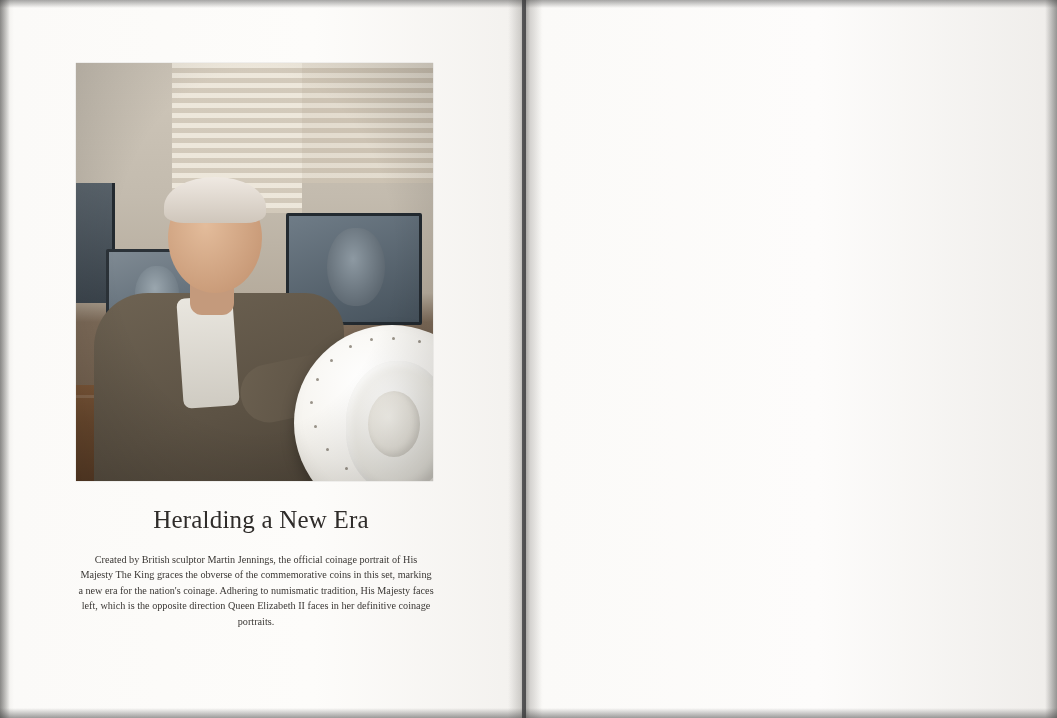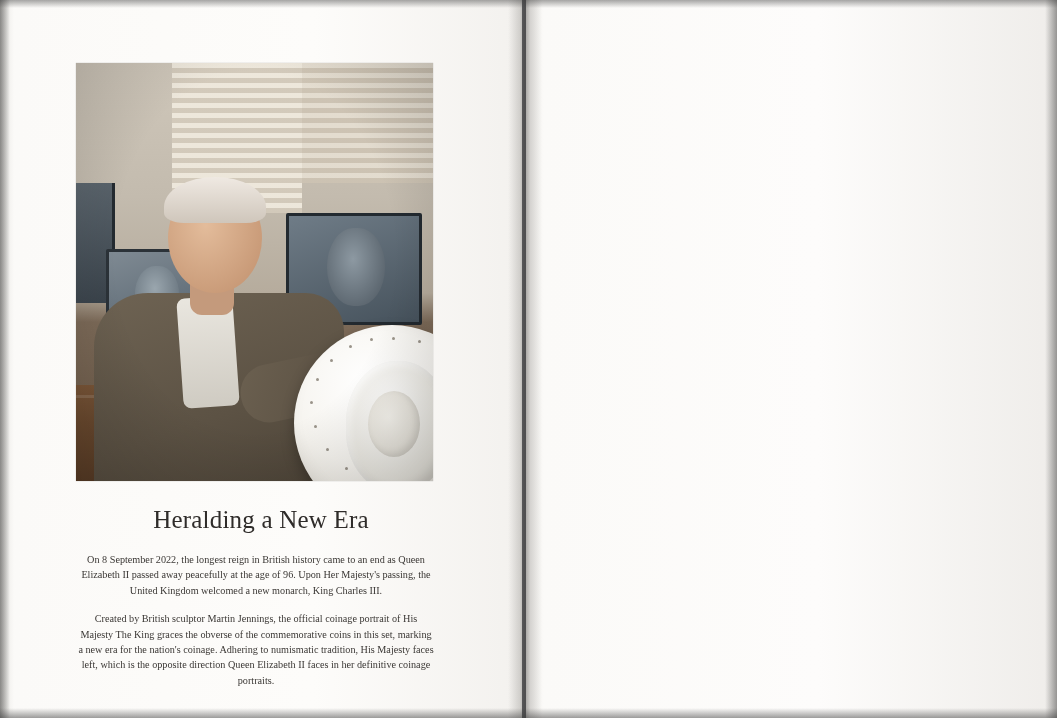--- a/index.html
+++ b/index.html
@@ -249,21 +249,20 @@
               <i style="left:66px;top:3px"></i>
           </div>
           <div class="relief"></div>
         </div>
         <div class="shadowvig"></div>
       </div>
 
       <div class="lp-title">Heralding a New Era</div>
 
       <div class="lp-body">
-        <p>On 8 September 2022, the longest reign in British history came to an end as Queen Elizabeth II passed away peacefully at the age of 96. Upon Her Majesty's passing, the United Kingdom welcomed a new monarch, King Charles III.</p>
         <p>Created by British sculptor Martin Jennings, the official coinage portrait of His Majesty The King graces the obverse of the commemorative coins in this set, marking a new era for the nation's coinage. Adhering to numismatic tradition, His Majesty faces left, which is the opposite direction Queen Elizabeth II faces in her definitive coinage portraits.</p>
       </div>
     </div>
 
     <div class="page-right">
 
       
 
       
 

